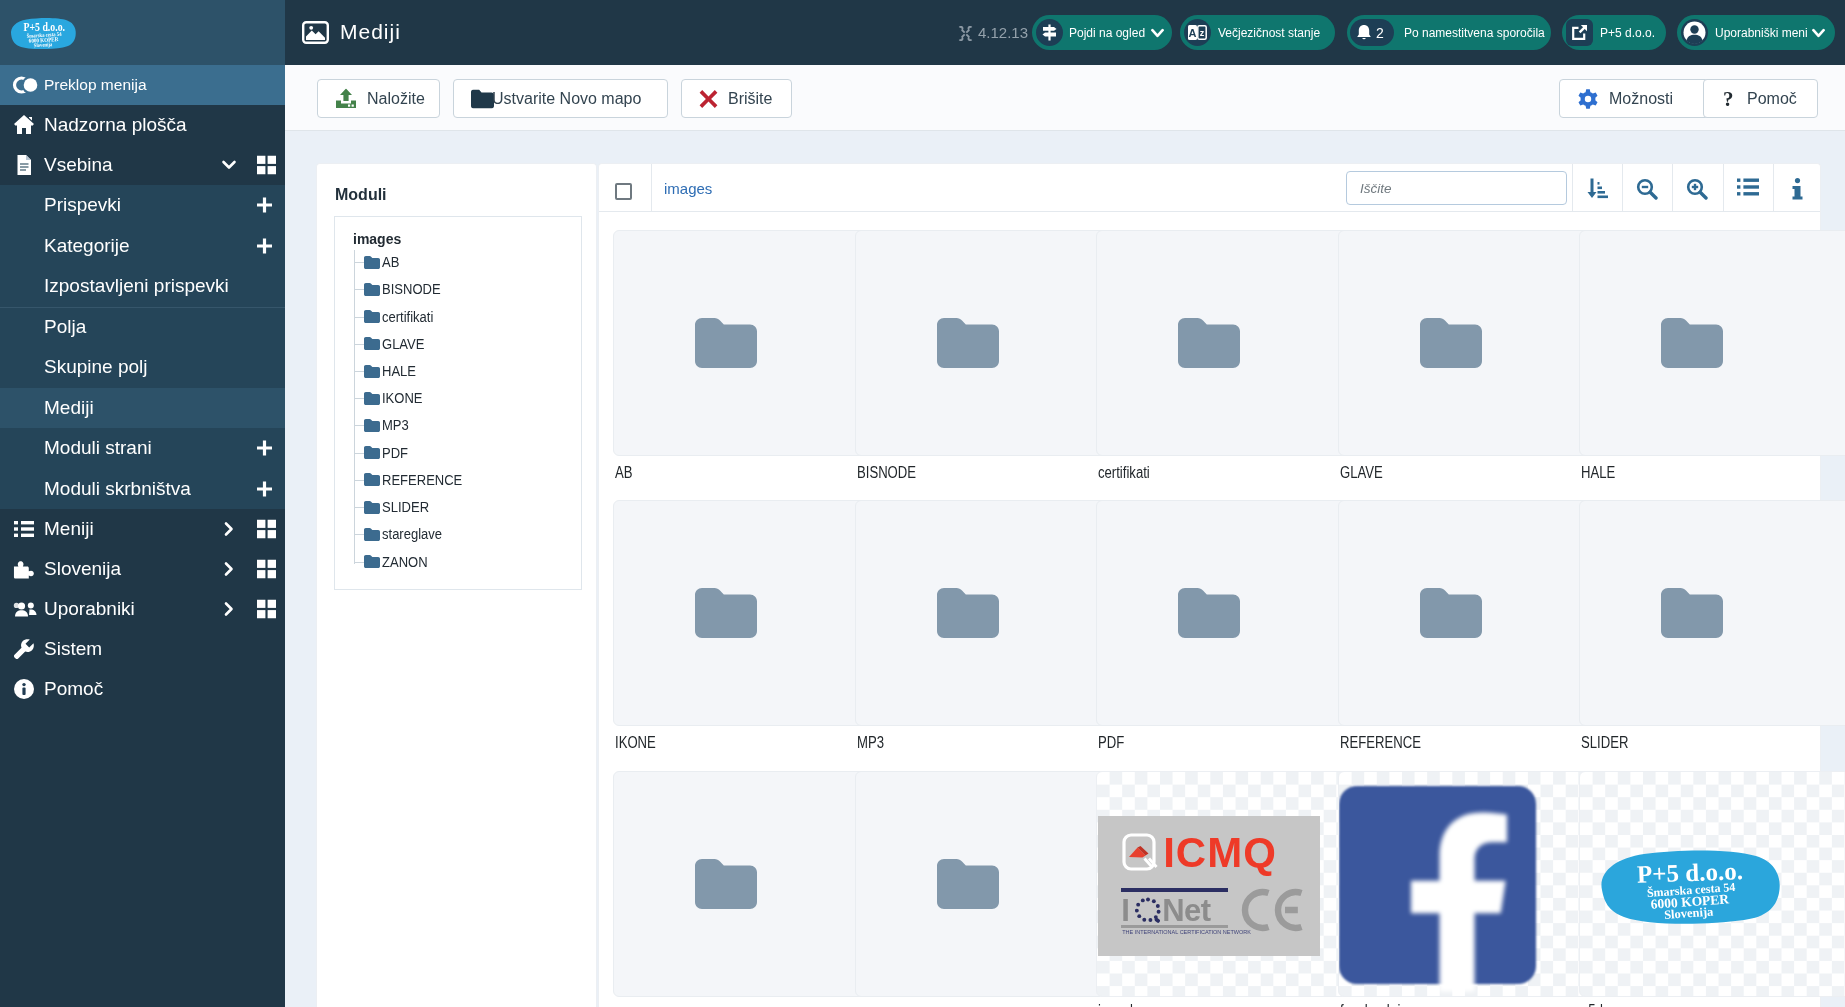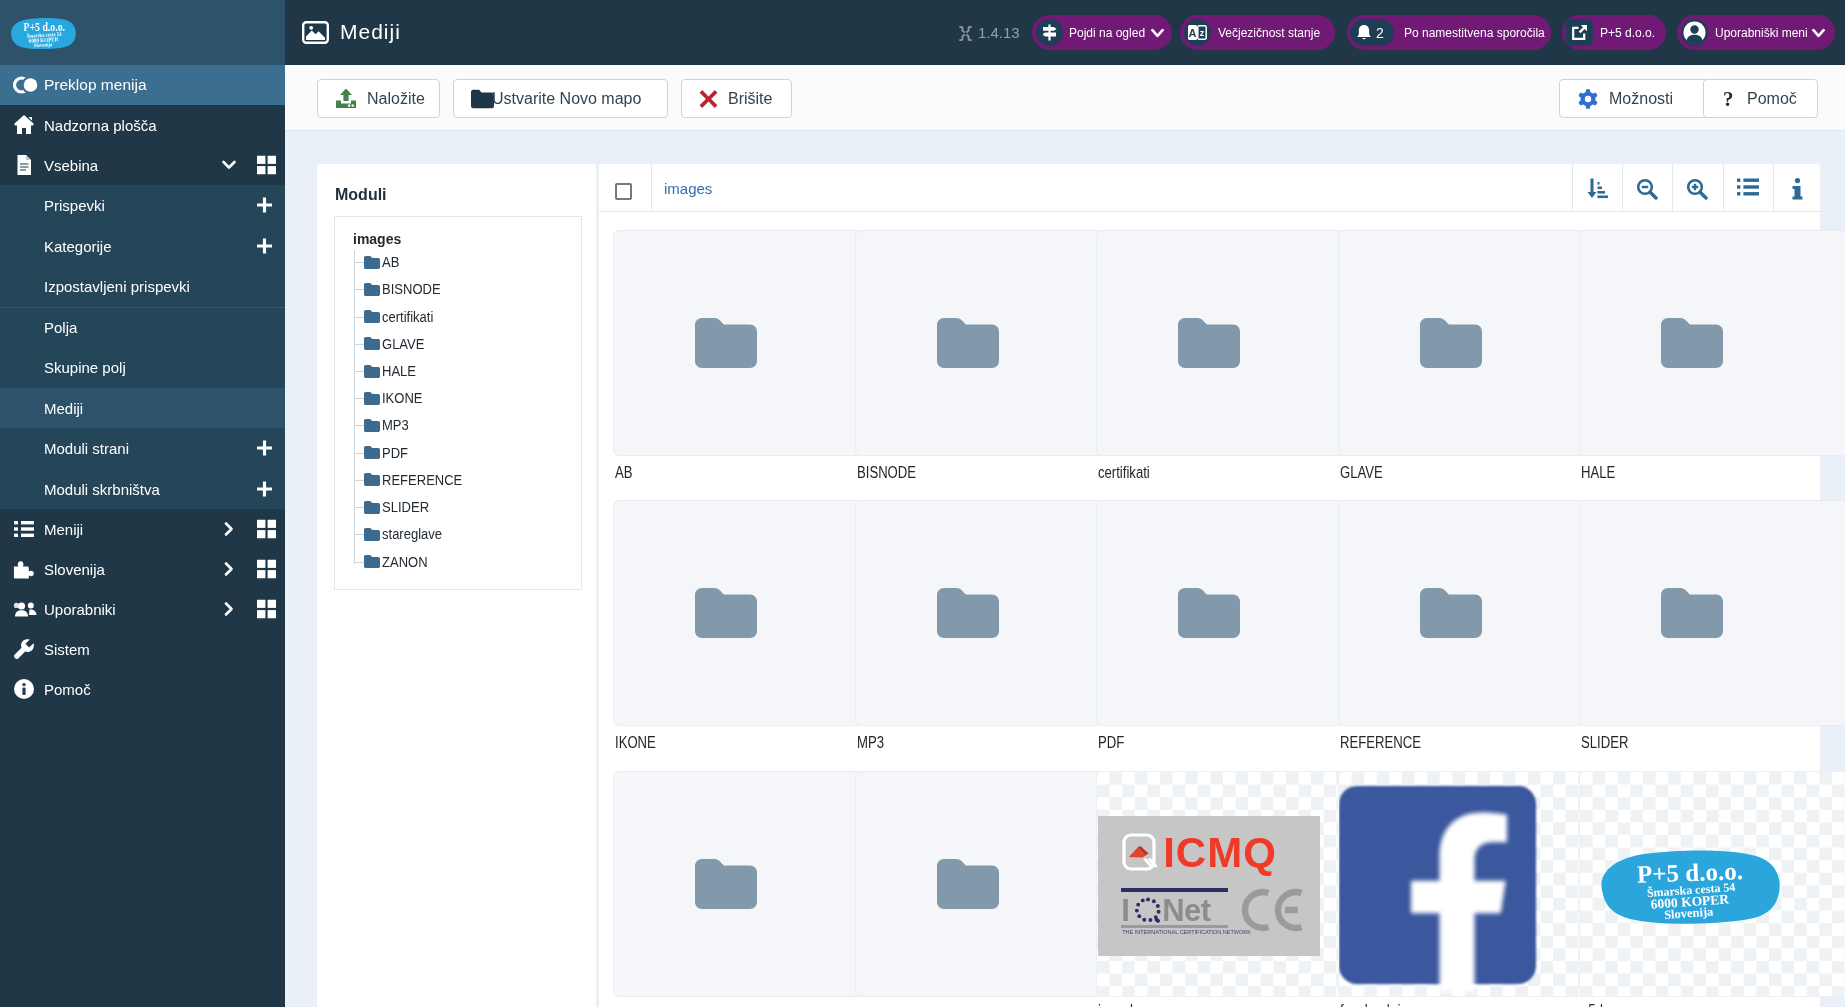--- a/index.html
+++ b/index.html
@@ -6,34 +6,34 @@
   * { margin:0; padding:0; box-sizing:border-box; }
   html,body { width:1845px; height:1007px; overflow:hidden; }
   body { font-family:"Liberation Sans", sans-serif; background:#eaf0f7; position:relative; }
   .abs { position:absolute; }
 
   
   #sidebar { left:0; top:0; width:285px; height:1007px; background:#203747; }
   #logoarea { left:0; top:0; width:285px; height:65px; background:#2d5269; }
   #toggle { left:0; top:65px; width:285px; height:40px; background:#3b6e8f; }
   .mrow { position:absolute; left:0; width:285px; height:40px; color:#fff; }
-  .mrow .txt { position:absolute; left:44px; top:50%; transform:translateY(-50%); font-size:15px; }
+  .mrow .txt { position:absolute; left:44px; top:50%; transform:translateY(-50%); font-size:19px; }
   .mrow .icn { position:absolute; left:13px; top:50%; transform:translateY(-50%); width:22px; height:22px; }
   .mrow .grid4 { position:absolute; left:257px; top:50%; transform:translateY(-50%); width:19px; height:19px; }
   .mrow .chev { position:absolute; left:221px; top:50%; transform:translateY(-50%); width:16px; height:16px; }
   .mrow .plus { position:absolute; left:256px; top:50%; transform:translateY(-50%); width:17px; height:17px; }
   #submenu { left:0; top:185px; width:285px; height:324px; background:#254559; }
   .smdiv { position:absolute; left:0; width:285px; height:0; border-top:1px solid #36566b; }
   .active-row { background:#2d5269; }
 
   
   #header { left:285px; top:0; width:1560px; height:65px; background:#203747; }
   #htitle { position:absolute; left:340px; top:20px; color:#fff; font-size:21px; font-weight:500; letter-spacing:1px; }
   #hver { position:absolute; left:978px; top:24px; color:#94a1ab; font-size:15px; }
-  .pill { position:absolute; top:15px; height:35px; border-radius:17.5px; background:#701a75; color:#fff; font-size:12px; }
+  .pill { position:absolute; top:15px; height:35px; border-radius:17.5px; background:#0f766e; color:#fff; font-size:12px; }
   .pill .dk { position:absolute; left:4px; top:4px; height:27px; background:#1d3e55; }
   .pill .lbl { position:absolute; top:50%; transform:translateY(-50%); white-space:nowrap; }
 
   
   #toolbar { left:285px; top:65px; width:1560px; height:66px; background:#fafbfd; border-bottom:1px solid #dfe5ea; }
   .tbtn { position:absolute; top:79px; height:39px; background:#fff; border:1px solid #c9d4dc; border-radius:4px; color:#334450; font-size:16px; }
   .tbtn span.t { position:absolute; top:50%; transform:translateY(-50%); white-space:nowrap; }
   .tbtn svg, .tbtn .gl { position:absolute; top:50%; transform:translateY(-50%); }
 
   
@@ -67,21 +67,21 @@
 </svg>
 <div id="htitle" class="abs">Mediji</div>
 <svg class="abs" style="left:958px;top:26px" width="15" height="15" viewBox="0 0 24 24">
   <g fill="none" stroke="#8b98a3" stroke-width="3">
     <path d="M10.7 10.7 L6 6 M6 6 A2.6 2.6 0 1 0 2.4 2.4"></path>
     <path d="M13.3 10.7 L18 6 M18 6 A2.6 2.6 0 1 1 21.6 2.4"></path>
     <path d="M10.7 13.3 L6 18 M6 18 A2.6 2.6 0 1 1 2.4 21.6"></path>
     <path d="M13.3 13.3 L18 18 M18 18 A2.6 2.6 0 1 0 21.6 21.6"></path>
   </g>
 </svg>
-<div id="hver" class="abs">1.4.13</div>
+<div id="hver" class="abs">4.12.13</div>
 
 <div class="pill" style="left:1032px;width:140px">
   <div class="dk" style="width:27px;border-radius:50%">
     <svg style="position:absolute;left:5px;top:5px" width="17" height="17" viewBox="0 0 17 17">
         <g fill="#fff">
           <rect x="7.4" y="0.5" width="2.2" height="16"></rect>
           <path d="M2 3 L13 3 L15.5 4.9 L13 6.8 L2 6.8 Z"></path>
           <path d="M15 8.6 L4 8.6 L1.5 10.5 L4 12.4 L15 12.4 Z"></path>
         </g>
       </svg>
@@ -408,20 +408,23 @@
         <path d="M0 1.8 C0 0.8 0.8 0 1.8 0 L5.6 0 C6.2 0 6.7 0.2 7.1 0.7 L8.3 2 L14.2 2 C15.2 2 16 2.8 16 3.8 L16 11.2 C16 12.2 15.2 13 14.2 13 L1.8 13 C0.8 13 0 12.2 0 11.2 Z" fill="#3c6b8f"></path>
       </svg>
     <span class="titem" style="left:47px;top:336.6px">ZANON</span>
   </div>
 </div>
 <div id="media" class="abs">
   <div id="mbar">
     <div id="mcheck"></div>
     <div class="vsep" style="left:52px"></div>
     <span id="mcrumb">images</span>
+    <div id="msearch">
+        <span>Iščite</span>
+      </div>
     <div class="vsep" style="left:972.5px"></div>
     <div class="vsep" style="left:1023px"></div>
     <div class="vsep" style="left:1073px"></div>
     <div class="vsep" style="left:1123.5px"></div>
     <div class="vsep" style="left:1173.5px"></div>
     <svg class="mico" style="left:986px" width="24" height="21" viewBox="0 0 24 21">
         <g fill="#2e6a93">
           <path d="M5.5 0.5 L8.5 0.5 L8.5 14 L11.5 14 L7 20 L2.5 14 L5.5 14 Z"></path>
           <rect x="12.5" y="8.5" width="4.5" height="2.6"></rect>
           <rect x="12.5" y="13" width="7.5" height="2.6"></rect>

